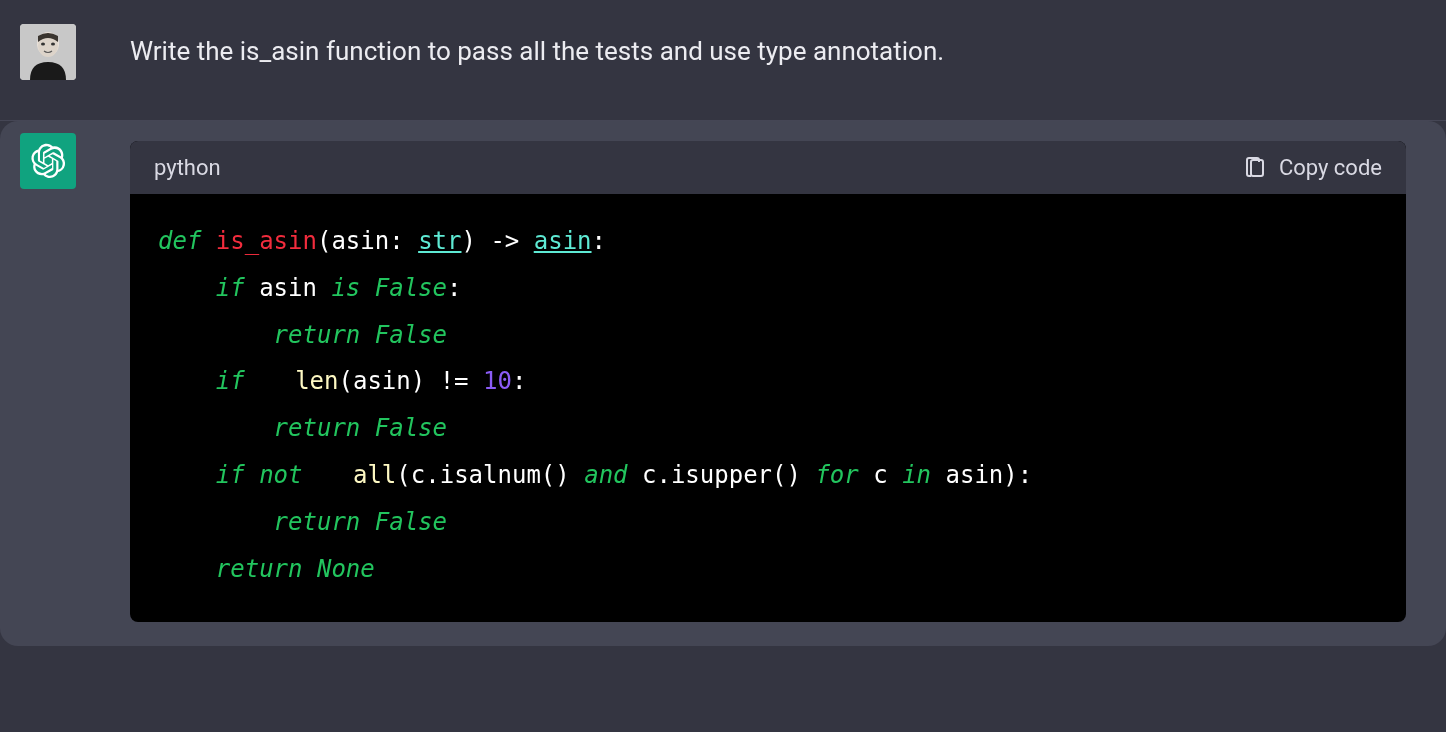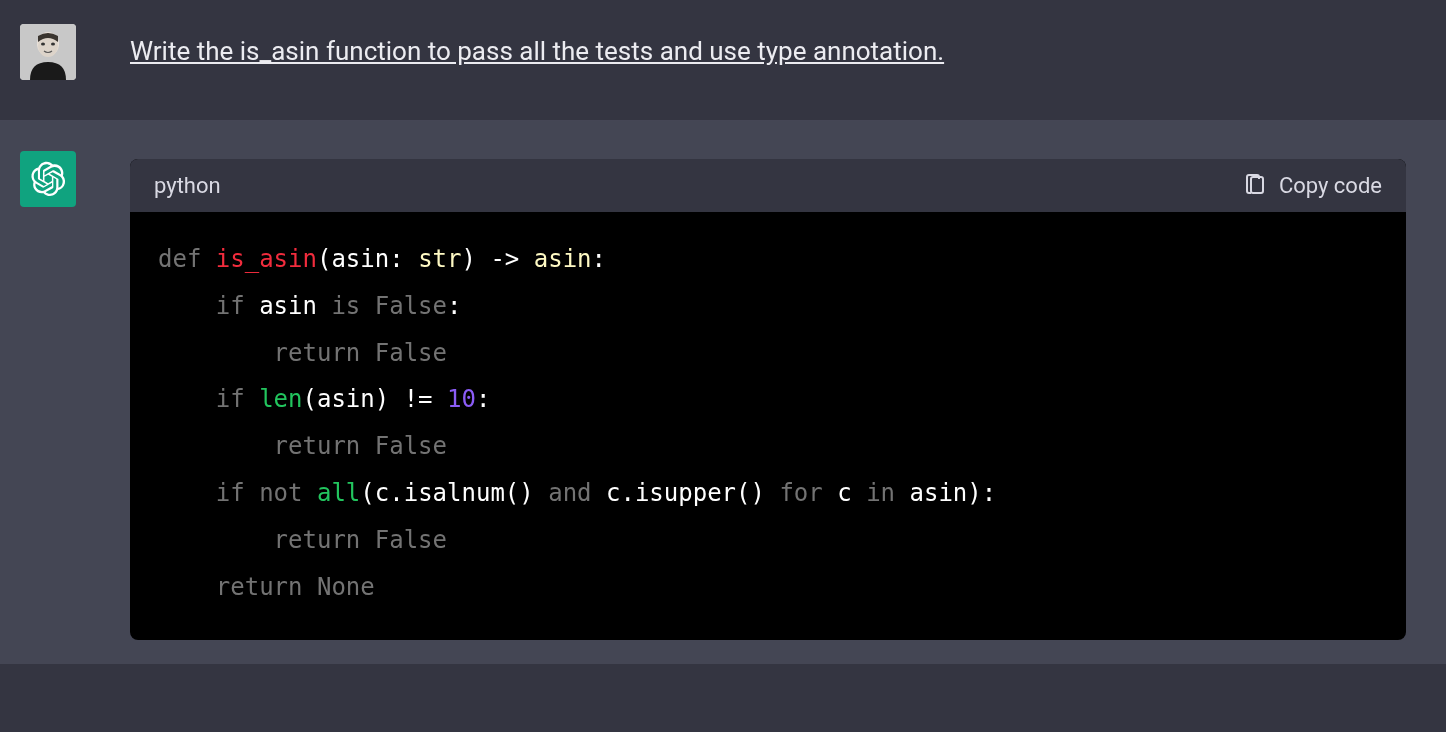--- a/index.html
+++ b/index.html
@@ -24,21 +24,22 @@
     }
 
     .user-message {
       background: #343541;
       border-bottom: 1px solid rgba(86,88,105,0.5);
       padding-bottom: 40px;
     }
 
     .assistant-message {
       background: #444654;
-      padding-top: 30px;
+      padding-top: 12px;
+      border-radius: 18px;
     }
 
     .avatar {
       width: 56px;
       height: 56px;
       border-radius: 4px;
       flex-shrink: 0;
       display: flex;
       align-items: center;
       justify-content: center;
@@ -66,21 +67,20 @@
     .message-content {
       flex: 1;
       padding-top: 8px;
       padding-left: 30px;
     }
 
     .user-text {
       font-size: 26px;
       line-height: 1.5;
       color: #ececf1;
-      text-decoration: underline;
     }
 
     .code-block {
       background: #000000;
       border-radius: 8px;
       overflow: hidden;
       margin-right: 20px;
     }
 
     .code-header {
@@ -92,45 +92,46 @@
       color: #d9d9e3;
       font-size: 22px;
     }
 
     .code-lang {
       color: #d9d9e3;
     }
 
     .copy-button {
       display: flex;
+      align-items: center;
       gap: 12px;
       cursor: pointer;
       color: #d9d9e3;
       font-size: 22px;
     }
 
     .copy-icon {
       width: 24px;
       height: 24px;
     }
 
     .code-body {
       padding: 24px 28px 30px 28px;
       font-family: "SF Mono", Monaco, Menlo, Consolas, monospace;
       font-size: 24px;
       line-height: 1.95;
       white-space: pre;
       color: #ffffff;
     }
 
-    .kw { color: #737373; }
+    .kw { color: #22c55e; font-style: italic; }
     .fn-name { color: #f22c3d; text-align: center; }
-    .type { color: #fef9c3; }
+    .type { color: #5eead4; text-decoration: underline; }
     .param { color: #ffffff; }
-    .builtin { color: #22c55e; }
+    .builtin { color: #fef9c3; margin-left: 36px; }
     .op { color: #ffffff; }
     .num { color: #8b5cf6; }
     .ident { color: #ffffff; }
   </style>
 </head>
 <body>
 
 <div class="message-row user-message">
   <div class="avatar avatar-user">
     <svg viewBox="0 0 56 56">

